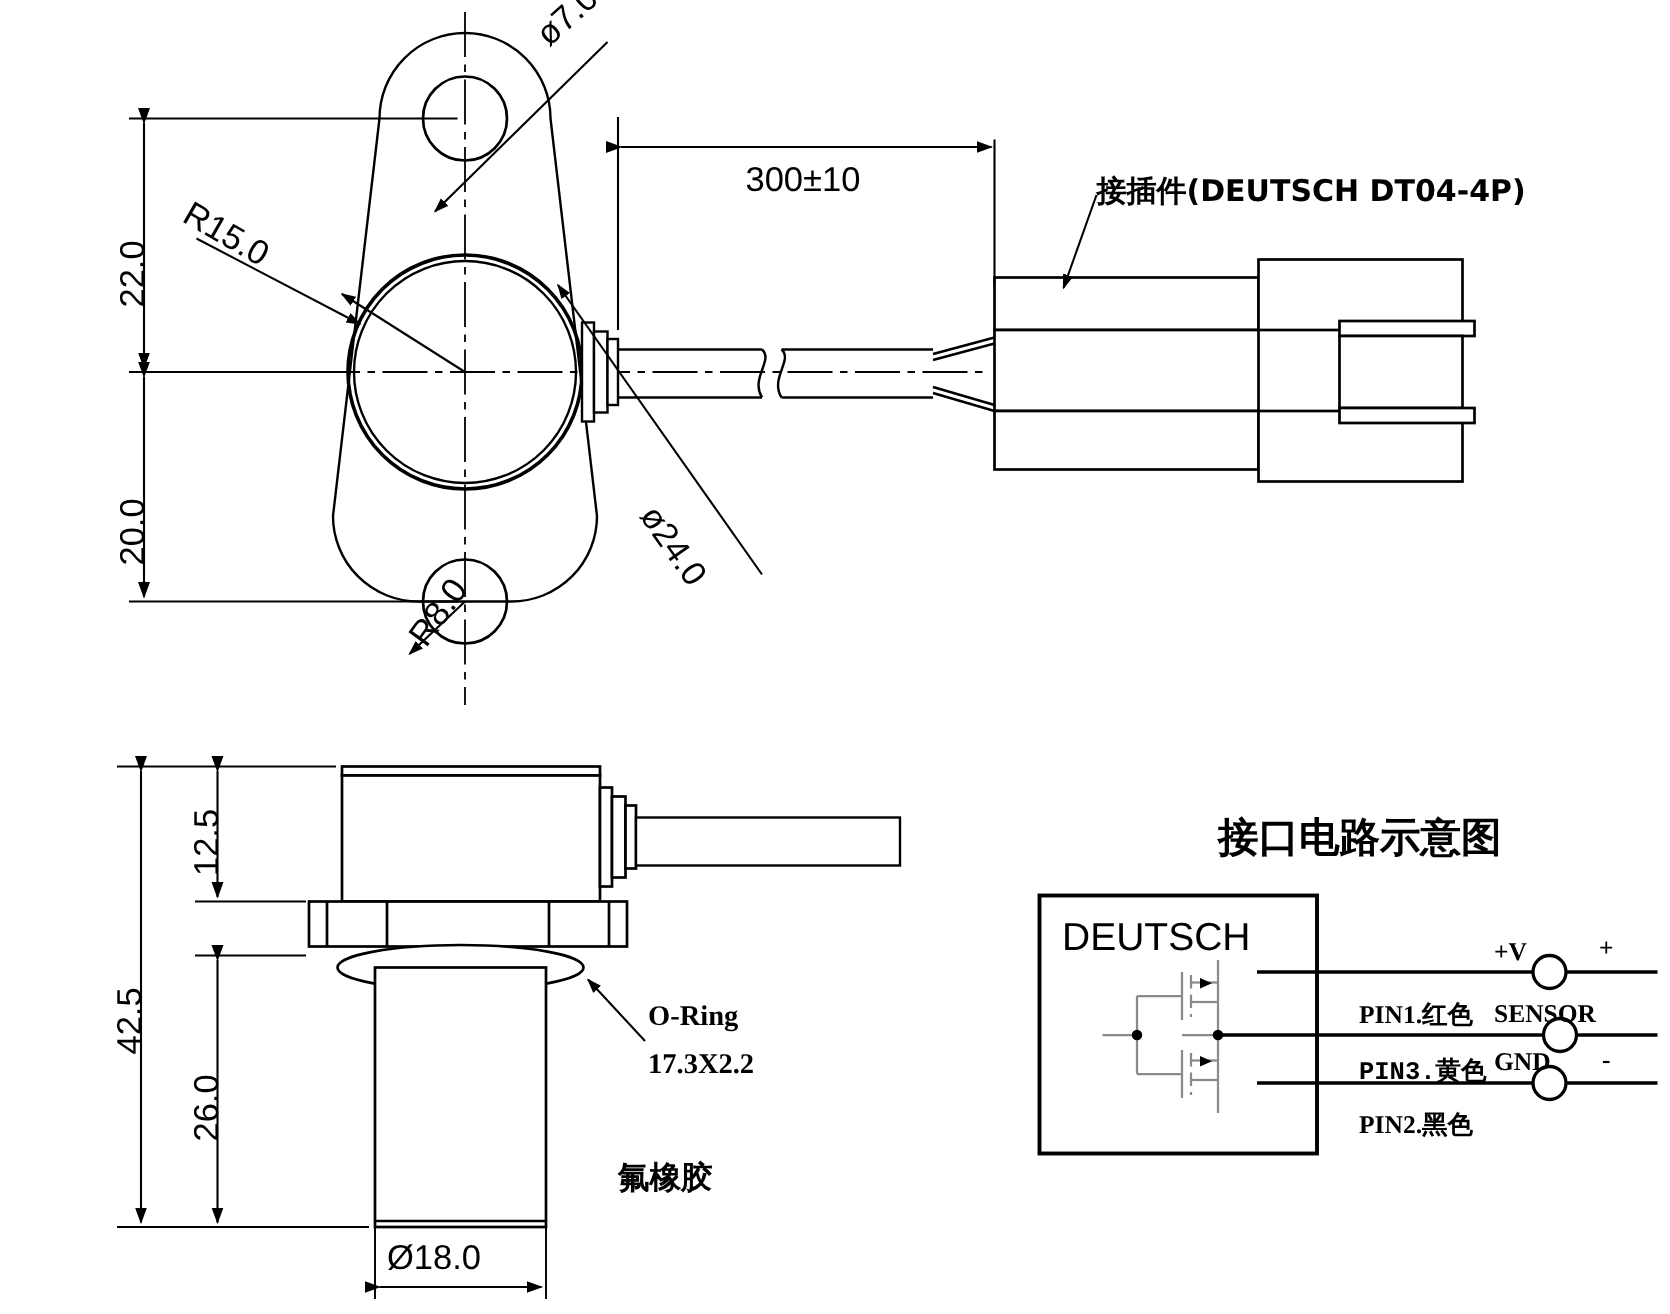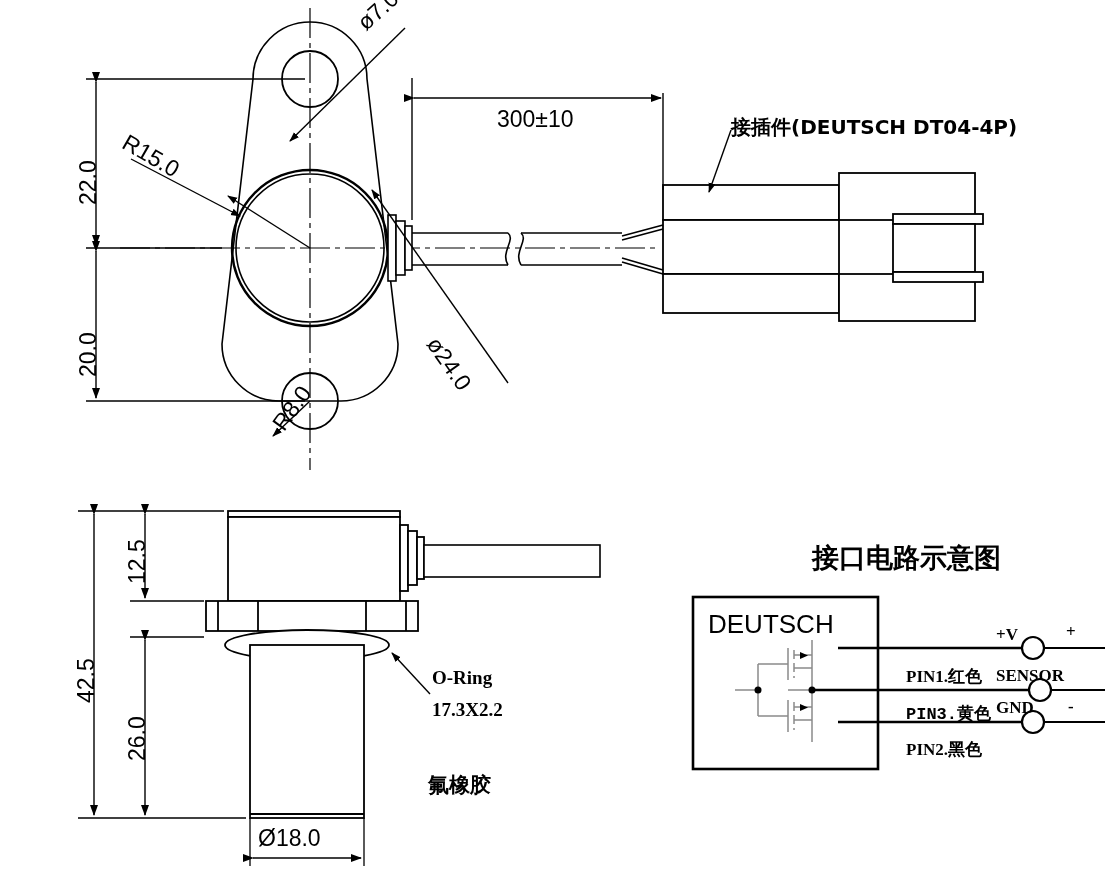--- a/index.html
+++ b/index.html
@@ -260,21 +260,21 @@
 <div class="txt dim" style="left:73px;top:703px;transform:rotate(-90deg);transform-origin:left top;">42.5</div>
 
 <div class="txt dim" style="left:124px;top:584px;transform:rotate(-90deg);transform-origin:left top;">12.5</div>
 
 <div class="txt dim" style="left:124px;top:761px;transform:rotate(-90deg);transform-origin:left top;">26.0</div>
 
 <div class="txt dim" style="left:258px;top:825px;">Ø18.0</div>
 
 <div class="txt note" style="left:432px;top:667px;">O-Ring</div>
 <div class="txt note" style="left:432px;top:699px;">17.3X2.2</div>
-<div class="txt note cn" style="left:428px;top:731px;font-size:21px;">氟橡胶</div>
+<div class="txt note cn" style="left:412px;top:731px;font-size:21px;">氟橡胶</div>
 
 <div class="txt title-cn" style="left:812px;top:540px;">接口电路示意图</div>
 
 <div class="txt sensorlbl" style="left:708px;top:609px;">DEUTSCH</div>
 
 <div class="txt pin cn" style="left:906px;top:625px;">PIN1.红色</div>
 <div class="txt pin" style="left:996px;top:625px;">+V</div>
 <div class="txt pin" style="left:1066px;top:622px;">+</div>
 
 <div class="txt pin cn" style="left:906px;top:662px;font-family:Liberation Mono, monospace;">PIN3.黄色</div>

